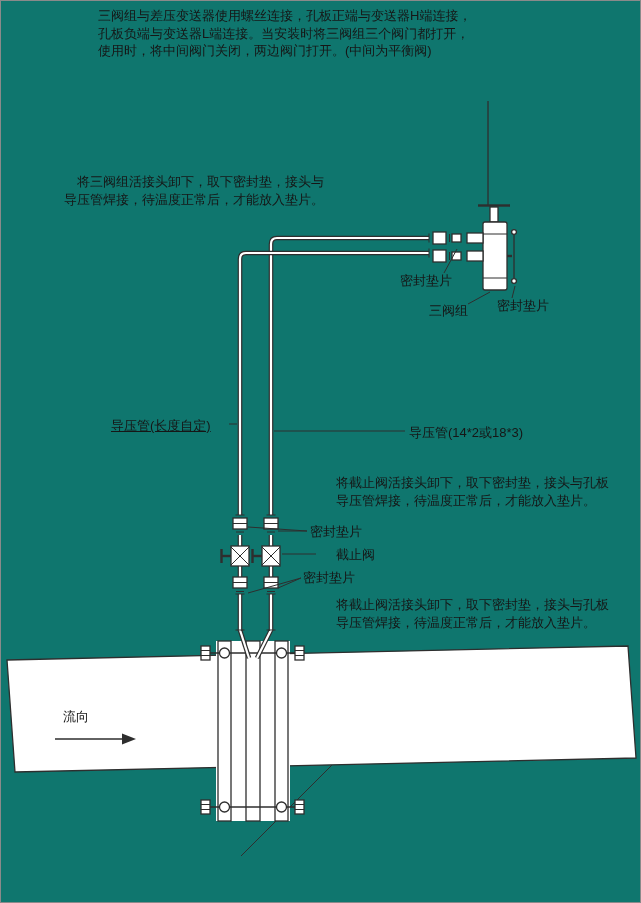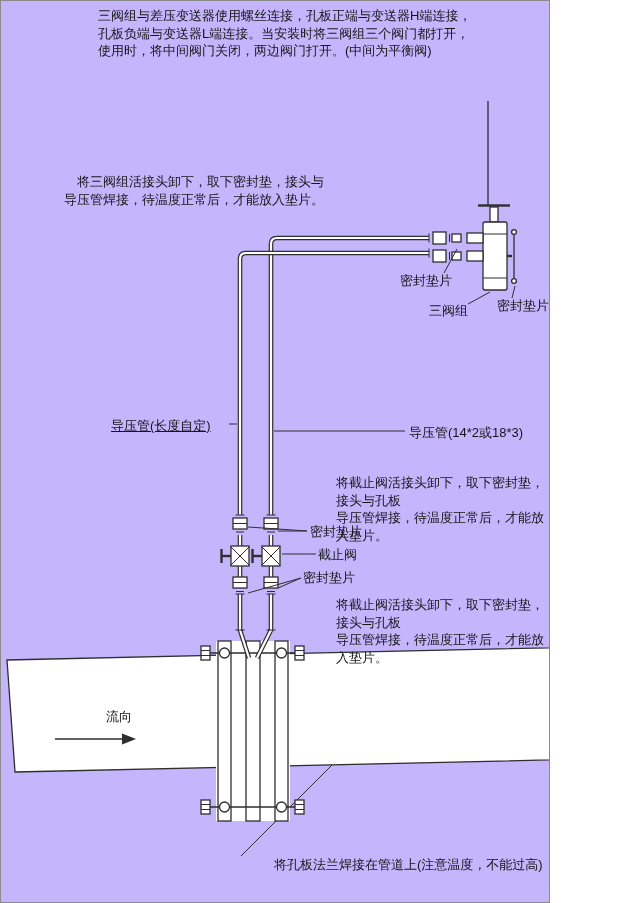--- a/index.html
+++ b/index.html
@@ -1,19 +1,19 @@
 <!DOCTYPE html>
 <html><head>
 <meta charset="utf-8">
 <style>
   html,body{margin:0;padding:0;background:#fff;}
   #page{
     position:relative;
-    width:550px;height:903px;
-    background:#c4b5fd;
+    width:641px;height:903px;
+    background:#0f766e;
     border:1px solid #8a8a8a;
     box-sizing:border-box;
     overflow:hidden;
     font-family:"Liberation Sans", sans-serif;
   }
   svg{position:absolute;left:0;top:0;}
   .t{
     position:absolute;
     font-size:13px;
     line-height:17.5px;
@@ -189,25 +189,24 @@
 
   <div class="t" style="left:97px;top:6px;">三阀组与差压变送器使用螺丝连接，孔板正端与变送器H端连接，
 孔板负端与变送器L端连接。当安装时将三阀组三个阀门都打开，
 使用时，将中间阀门关闭，两边阀门打开。(中间为平衡阀)</div>
   <div class="t" style="left:63px;top:172px;text-align:right;">将三阀组活接头卸下，取下密封垫，接头与
 导压管焊接，待温度正常后，才能放入垫片。</div>
   <div class="t" style="left:335px;top:473px;">将截止阀活接头卸下，取下密封垫，接头与孔板
 导压管焊接，待温度正常后，才能放入垫片。</div>
   <div class="t" style="left:335px;top:595px;">将截止阀活接头卸下，取下密封垫，接头与孔板
 导压管焊接，待温度正常后，才能放入垫片。</div>
-  <div class="t" style="left:273px;top:855px;">将孔板法兰焊接在管道上(注意温度，不能过高)</div>
 
   <div class="t lab" style="left:399px;top:271px;">密封垫片</div>
   <div class="t lab" style="left:428px;top:301px;">三阀组</div>
   <div class="t lab" style="left:496px;top:296px;">密封垫片</div>
   <div class="t lab" style="left:110px;top:416px;text-decoration:underline;">导压管(长度自定)</div>
   <div class="t lab" style="left:408px;top:423px;text-align:center;">导压管(14*2或18*3)</div>
   <div class="t lab" style="left:309px;top:522px;">密封垫片</div>
-  <div class="t lab" style="left:317px;top:545px;text-align:right;">截止阀</div>
+  <div class="t lab" style="left:335px;top:545px;text-align:right;">截止阀</div>
   <div class="t lab" style="left:302px;top:568px;">密封垫片</div>
-  <div class="t lab" style="left:62px;top:707px;margin-left:43px;">流向</div>
+  <div class="t lab" style="left:62px;top:707px;">流向</div>
 
 </div>
 
 </body></html>

